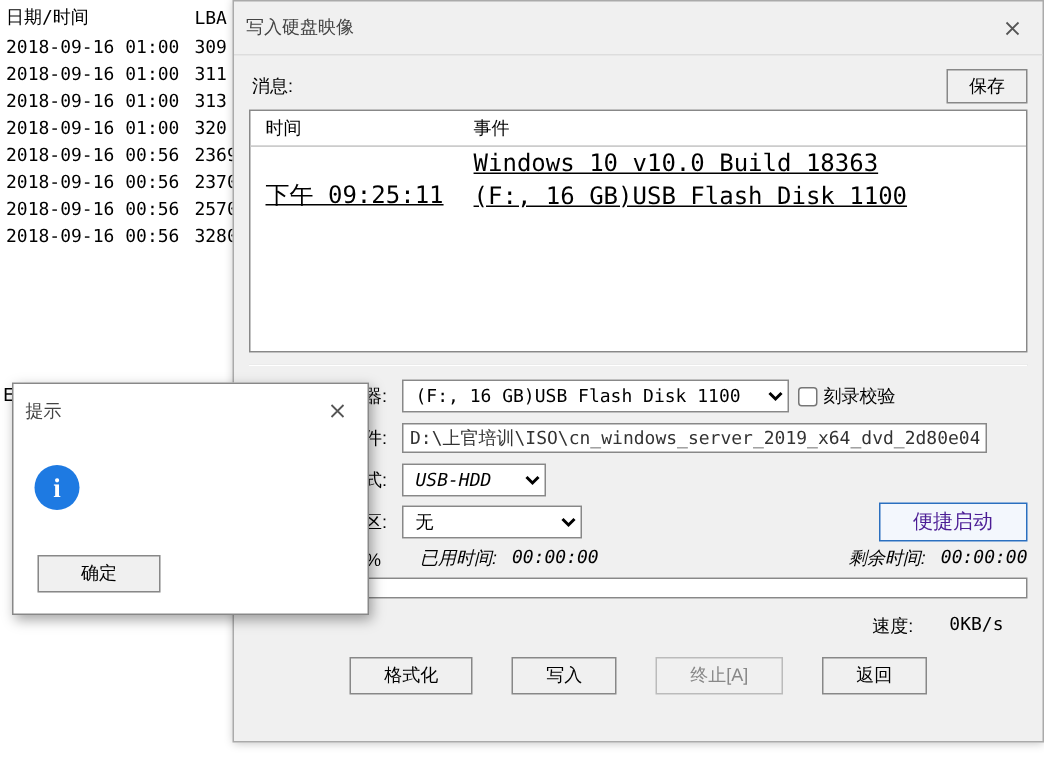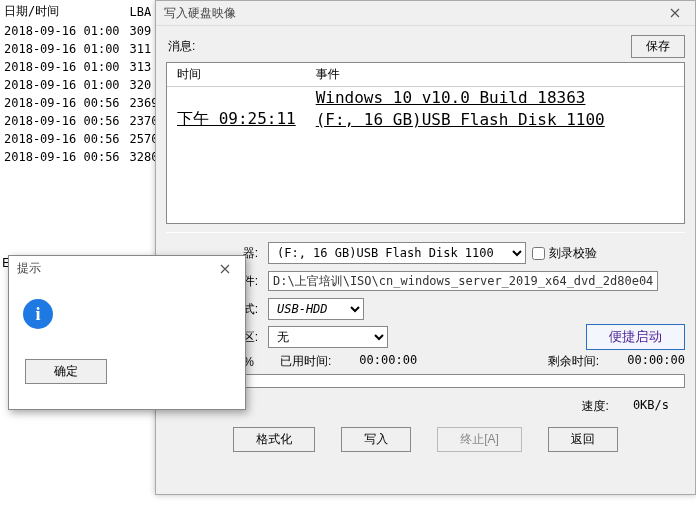--- a/index.html
+++ b/index.html
@@ -5,21 +5,21 @@
   * { box-sizing: border-box; margin: 0; padding: 0; }
   html, body { width: 696px; height: 510px; overflow: hidden; font-family: "Microsoft YaHei", "SimSun", Tahoma, sans-serif; font-size: 12px; background: #fff; color: #000; }
 
   
   .log-table { position: absolute; left: 0; top: 0; width: 145px; }
   .log-table th, .log-table td { font-size: 12px; text-align: left; padding: 1px 6px 1px 2px; white-space: nowrap; font-family: Consolas, "SimSun", monospace; }
   .log-table th { font-weight: normal; }
 
   
   .dlg { position: absolute; left: 155px; top: 0; width: 541px; height: 495px; background: #f0f0f0; border: 1px solid #aaa; box-shadow: 0 0 6px rgba(0,0,0,.25); }
-  .titlebar { height: 25px; display: flex; align-items: center; padding: 0 0 0 8px; font-size: 12px; color: #444; border-bottom: 1px solid #ddd; }
+  .titlebar { height: 36px; display: flex; align-items: center; padding: 0 0 0 8px; font-size: 12px; color: #444; border-bottom: 1px solid #ddd; }
   .titlebar .spacer { flex: 1; }
   .closebtn { width: 40px; height: 24px; display: flex; align-items: center; justify-content: center; color: #555; font-size: 14px; cursor: pointer; }
 
   .section-info { margin: 8px 10px 0 10px; }
   .row-lbl-btn { display: flex; align-items: center; height: 24px; }
   .row-lbl-btn .lbl { flex: 1; padding-left: 2px; }
   .btn { background: #f0f0f0; border: 1px solid #888; padding: 2px 14px; font-size: 12px; cursor: pointer; font-family: inherit; }
   .btn.disabled { color: #888; border-color: #bbb; cursor: default; }
 
   .evtbox { margin-top: 4px; height: 162px; background: #fff; border: 1px solid #888; overflow: hidden; }
@@ -37,21 +37,21 @@
   .sel-drive { width: 258px; }
   .chk { display: flex; align-items: center; gap: 4px; }
   .chk input { width: 13px; height: 13px; }
   .txt-file { width: 390px; background: #f0f0f0; color: #333; }
   .sel-mode { width: 96px; font-style: italic; }
   .sel-hide { width: 120px; }
   .btn-quick { border: 1px solid #2a6fbf; padding: 3px 22px; background: #f3f7fd; color: #4c1d95; cursor: pointer; }
 
   .progress-row { display: flex; align-items: center; margin: 2px 10px 0 10px; gap: 18px; }
   .progress-row .pct { width: 96px; text-align: right; padding-right: 8px; }
-  .progress-row .pair { display: flex; gap: 28px; }
+  .progress-row .pair { display: flex; gap: 10px; font-style: italic; }
   .progress-row .pair .v { font-family: Consolas, monospace; }
   .pbar { height: 14px; margin: 4px 10px 0 10px; border: 1px solid #888; background: #fff; }
 
   .speed-row { display: flex; justify-content: flex-end; gap: 24px; margin: 10px 26px 0 10px; }
 
   .btnrow { display: flex; justify-content: center; gap: 26px; margin-top: 12px; }
   .btnrow .btn { padding: 3px 22px; }
 
   
   .alert { position: absolute; left: 8px; top: 255px; width: 238px; height: 155px; background: #fff; border: 1px solid #888; box-shadow: 2px 3px 8px rgba(0,0,0,.35); z-index: 50; }

